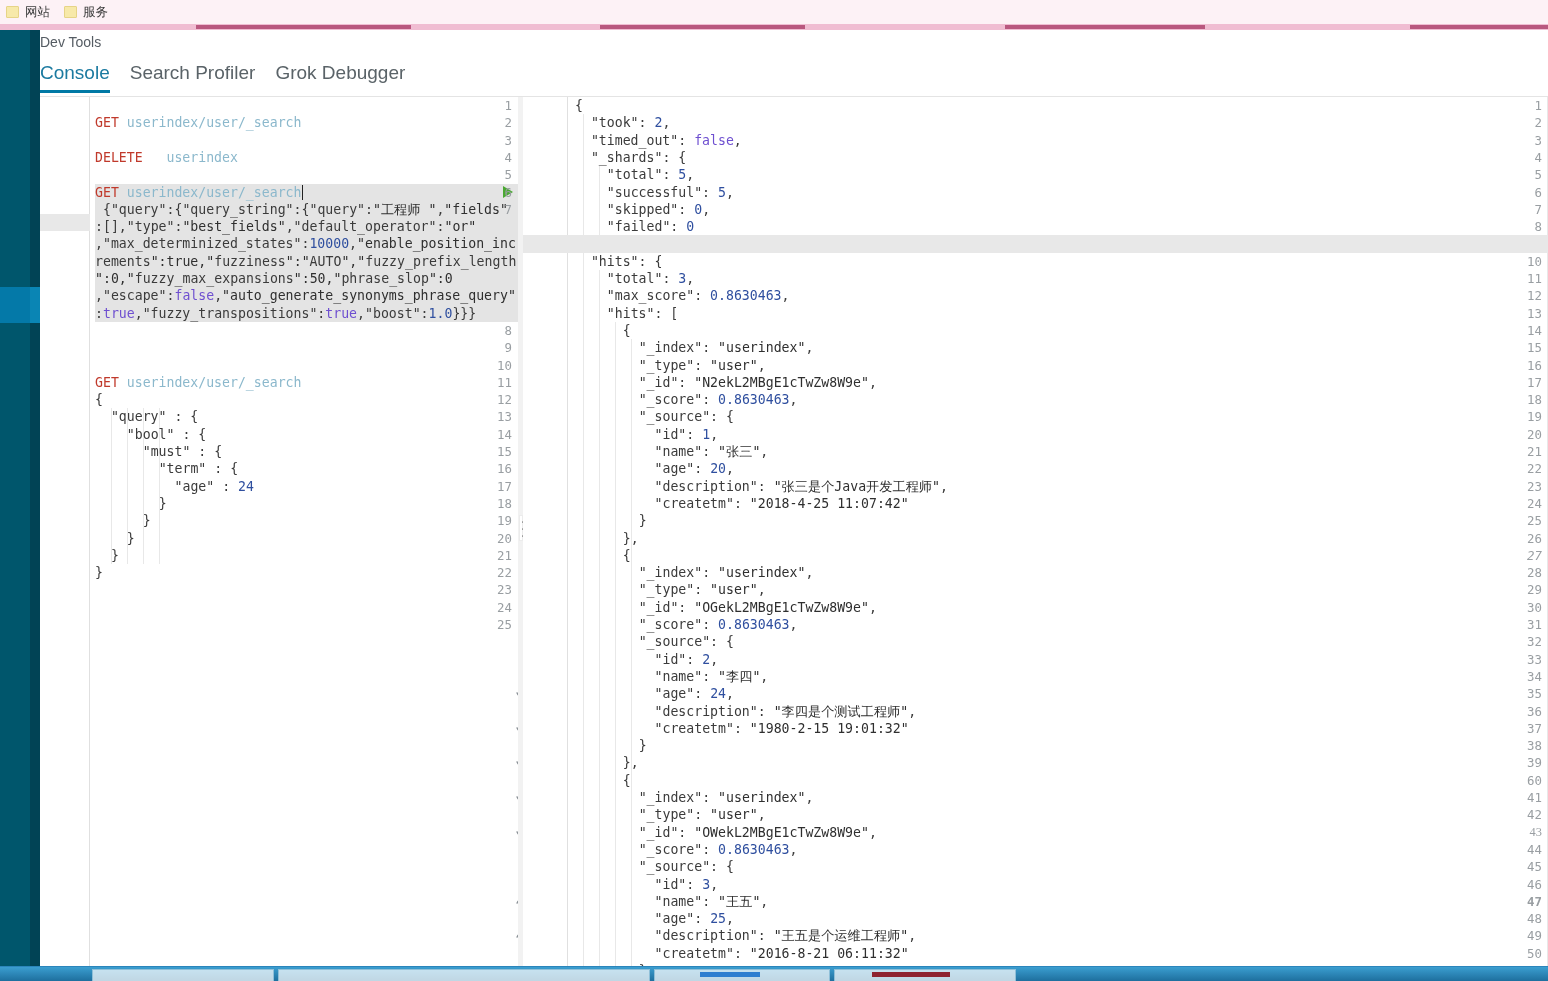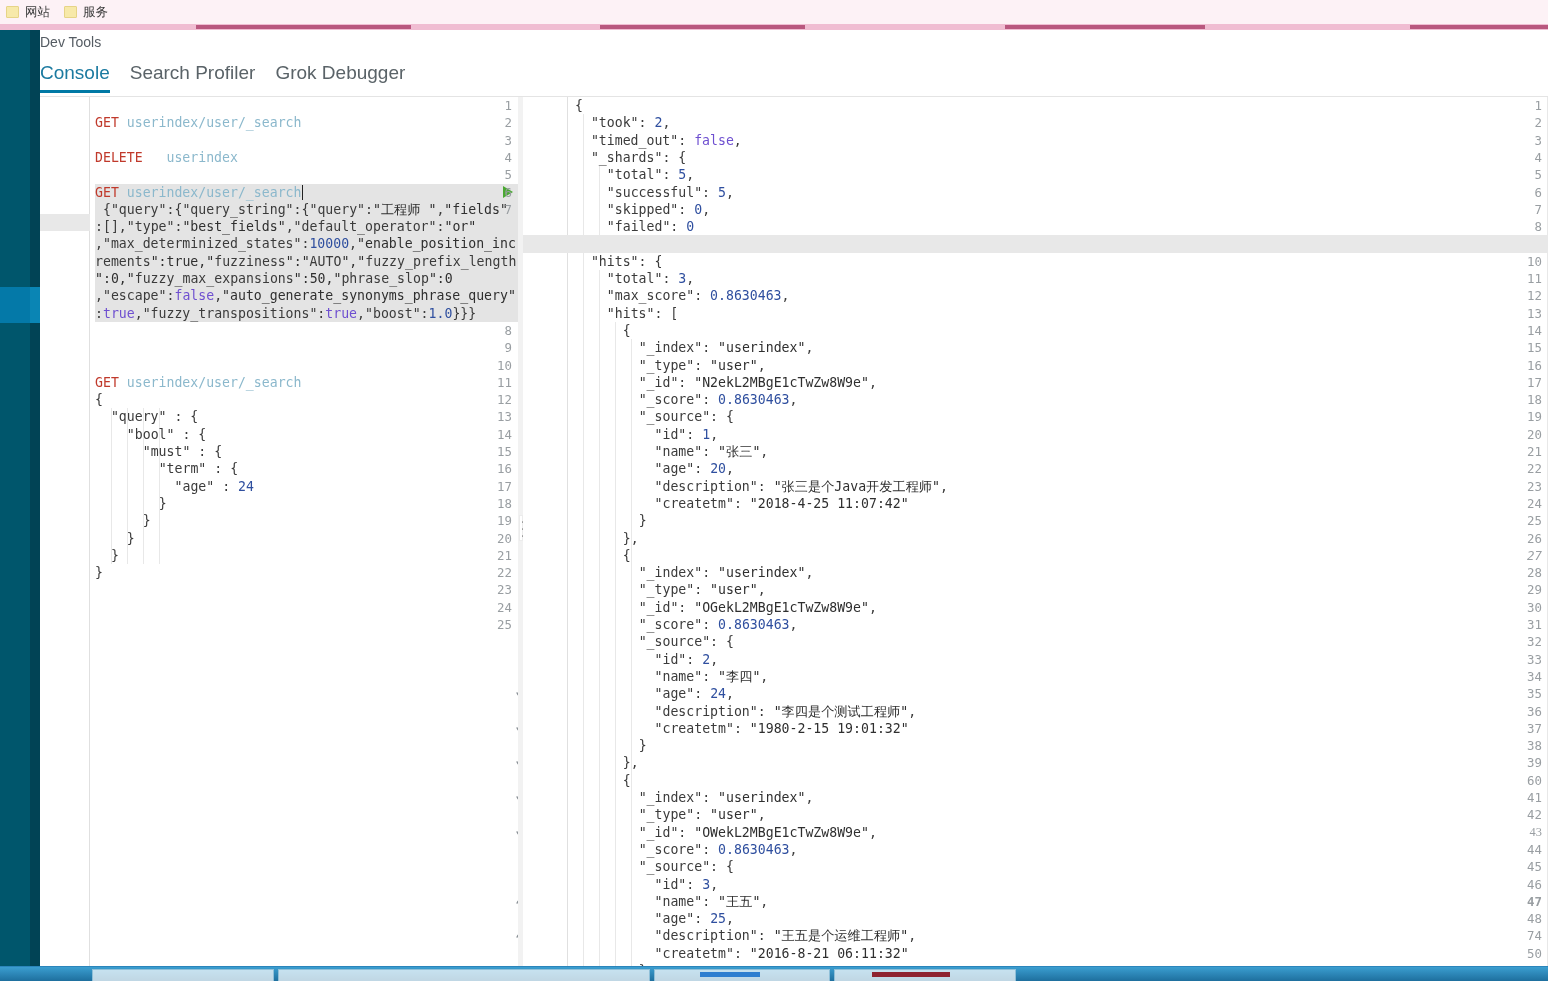--- a/index.html
+++ b/index.html
@@ -343,21 +343,21 @@
           <div class="ln" style="top: 657.4px;">39</div>
           <div class="ln" style="top: 674.7px;">60</div>
           <div class="ln" style="top: 692px;">41</div>
           <div class="ln" style="top: 709.3px;">42</div>
           <div class="ln" style="top: 726.6px; font-family: Liberation Serif, serif;">43</div>
           <div class="ln" style="top: 743.9px;">44</div>
           <div class="ln" style="top: 761.2px;">45</div>
           <div class="ln" style="top: 778.5px;">46</div>
           <div class="ln" style="top: 795.8px; font-weight: bold;">47</div>
           <div class="ln" style="top: 813.1px;">48</div>
-          <div class="ln" style="top: 830.4px;">74</div>
+          <div class="ln" style="top: 830.4px;">49</div>
           <div class="ln" style="top: 847.7px;">50</div>
           <div class="ln" style="top: 865px;">51</div>
         </div>
     <div class="hl-active" style="left: 0px; top: 138.4px; width: 1508px;"></div>
       </div>
 
     <div class="right-divider"></div>
   </div>
 
   <div class="taskbar">

